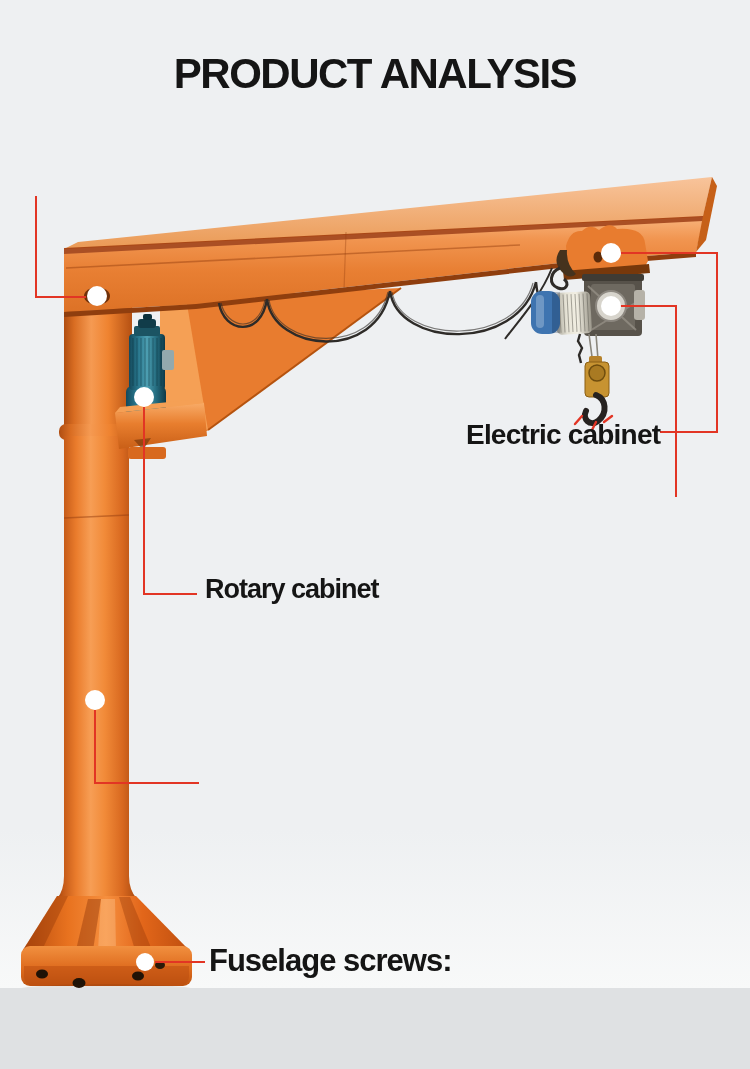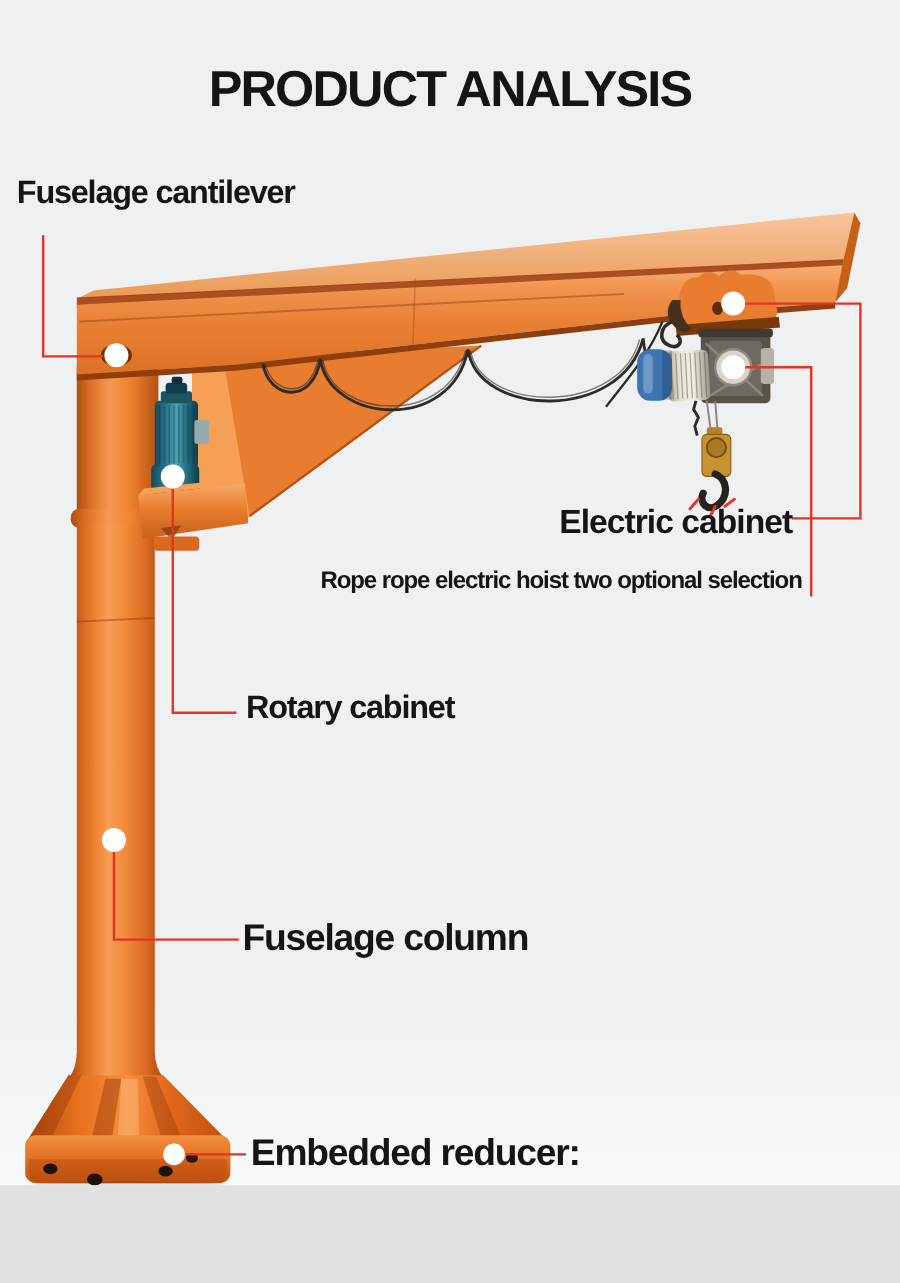--- a/index.html
+++ b/index.html
@@ -218,19 +218,16 @@
     <g>
       <circle class="dot" cx="97" cy="296" r="10"></circle>
       <circle class="dot" cx="144" cy="397" r="10"></circle>
       <circle class="dot" cx="95" cy="700" r="10"></circle>
       <circle class="dot" cx="611" cy="253" r="10"></circle>
       <circle class="dot" cx="611" cy="306" r="10"></circle>
       <circle class="dot" cx="145" cy="962" r="9"></circle>
     </g>
   </svg>
 
-  <div class="lbl" id="lbl-cantilever">Fuselage cantilever</div>
   <div class="lbl" id="lbl-cabinet">Electric cabinet</div>
-  <div class="lbl" id="lbl-note">Rope rope electric hoist two optional selection</div>
   <div class="lbl" id="lbl-rotary">Rotary cabinet</div>
-  <div class="lbl" id="lbl-column">Fuselage column</div>
-  <div class="lbl" id="lbl-screws">Embedded reducer:</div>
+  <div class="lbl" id="lbl-screws">Fuselage screws:</div>
 </div>
 
 </body></html>

